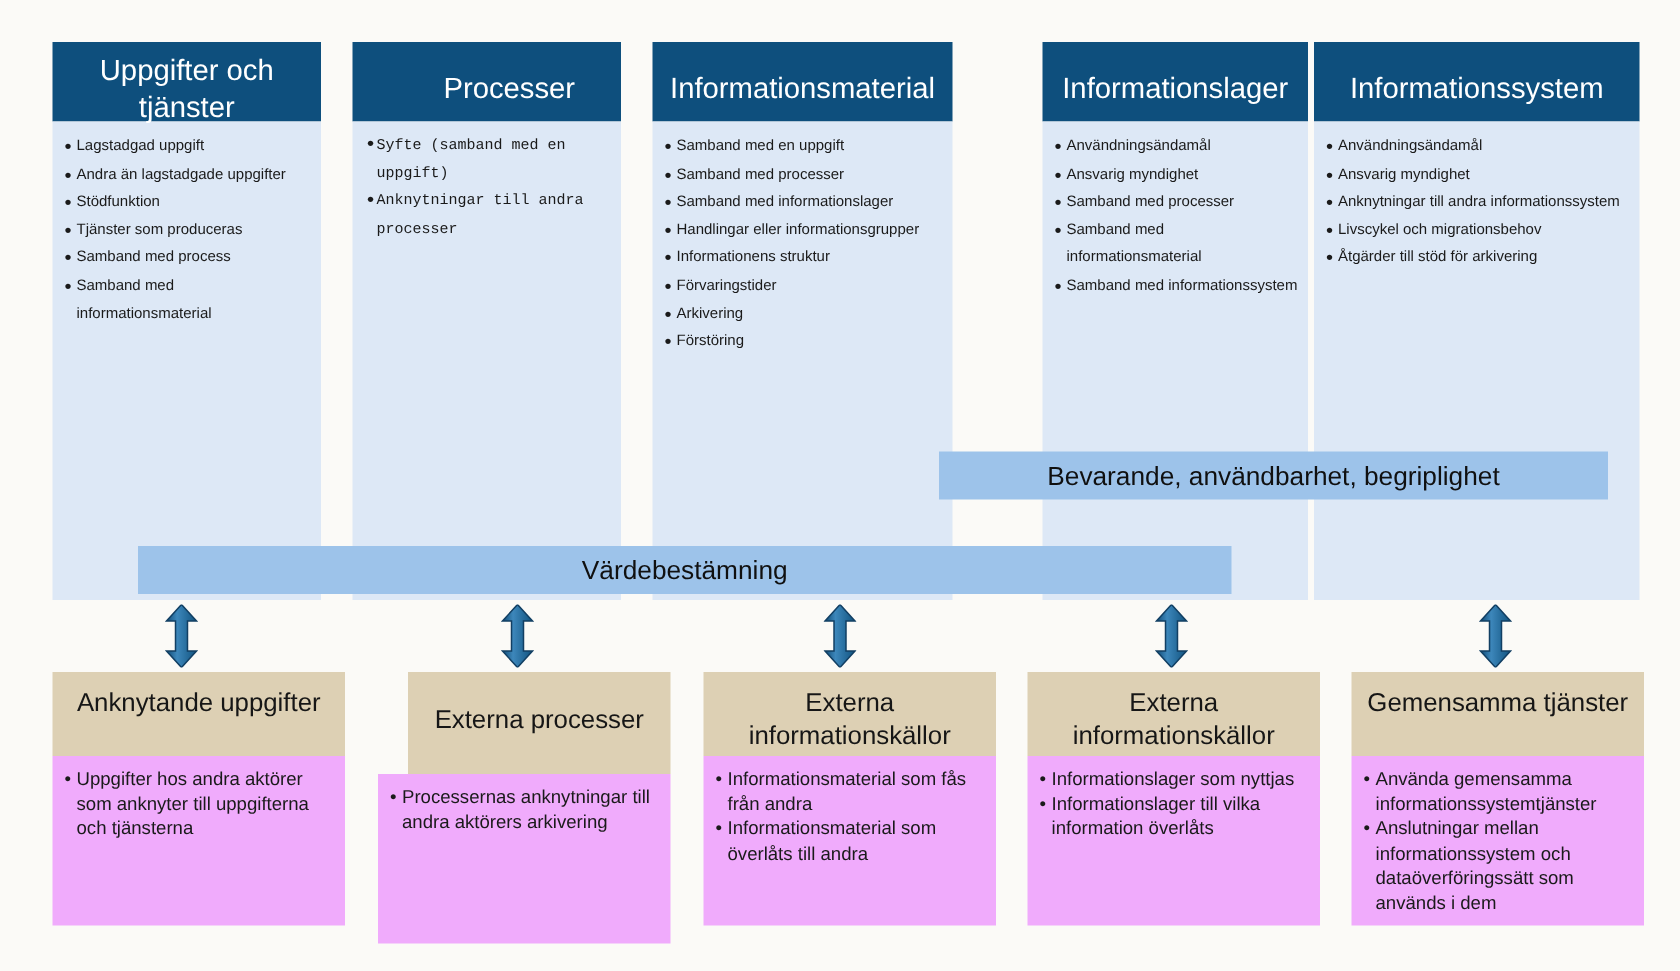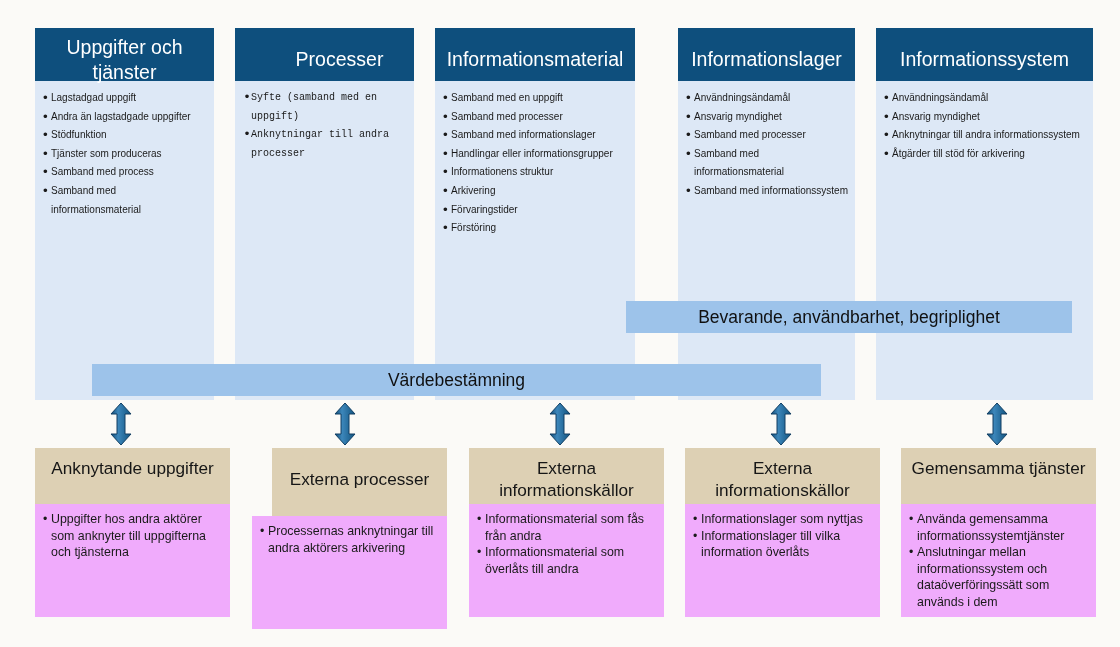--- a/index.html
+++ b/index.html
@@ -137,47 +137,48 @@
 
   <div class="col" style="left:435px; top:28px; width:200px; height:372px;">
     <div class="col-head" style="height:53px; padding-top:19px;">Informationsmaterial</div>
     <div class="col-body" style="height:319px;">
       <ul class="bullets">
         <li>Samband med en uppgift</li>
         <li>Samband med processer</li>
         <li>Samband med informationslager</li>
         <li>Handlingar eller informationsgrupper</li>
         <li>Informationens struktur</li>
+        <li>Förvaringstider</li>
         <li>Arkivering</li>
-        <li>Förvaringstider</li>
         <li>Förstöring</li>
       </ul>
     </div>
   </div>
 
-  <div class="col" style="left:678px; top:28px; width:177px; height:372px;">
+  <div class="col" style="left:695px; top:28px; width:177px; height:372px;">
     <div class="col-head" style="height:53px; padding-top:19px;">Informationslager</div>
     <div class="col-body" style="height:319px;">
       <ul class="bullets">
         <li>Användningsändamål</li>
         <li>Ansvarig myndighet</li>
         <li>Samband med processer</li>
         <li>Samband med informationsmaterial</li>
         <li>Samband med informationssystem</li>
       </ul>
     </div>
   </div>
 
   <div class="col" style="left:876px; top:28px; width:217px; height:372px;">
     <div class="col-head" style="height:53px; padding-top:19px;">Informationssystem</div>
     <div class="col-body" style="height:319px;">
       <ul class="bullets">
         <li>Användningsändamål</li>
         <li>Ansvarig myndighet</li>
         <li>Anknytningar till andra informationssystem</li>
+        <li>Livscykel och migrationsbehov</li>
         <li>Åtgärder till stöd för arkivering</li>
       </ul>
     </div>
   </div>
 
   <div class="banner" style="left:626px; top:301px; width:446px; height:32px;">Bevarande, användbarhet, begriplighet</div>
 
   <div class="banner" style="left:92px; top:364px; width:729px; height:32px;">Värdebestämning</div>
 
   <div class="arrow" style="left:110px; top:403px; width:22px; height:42px;">

